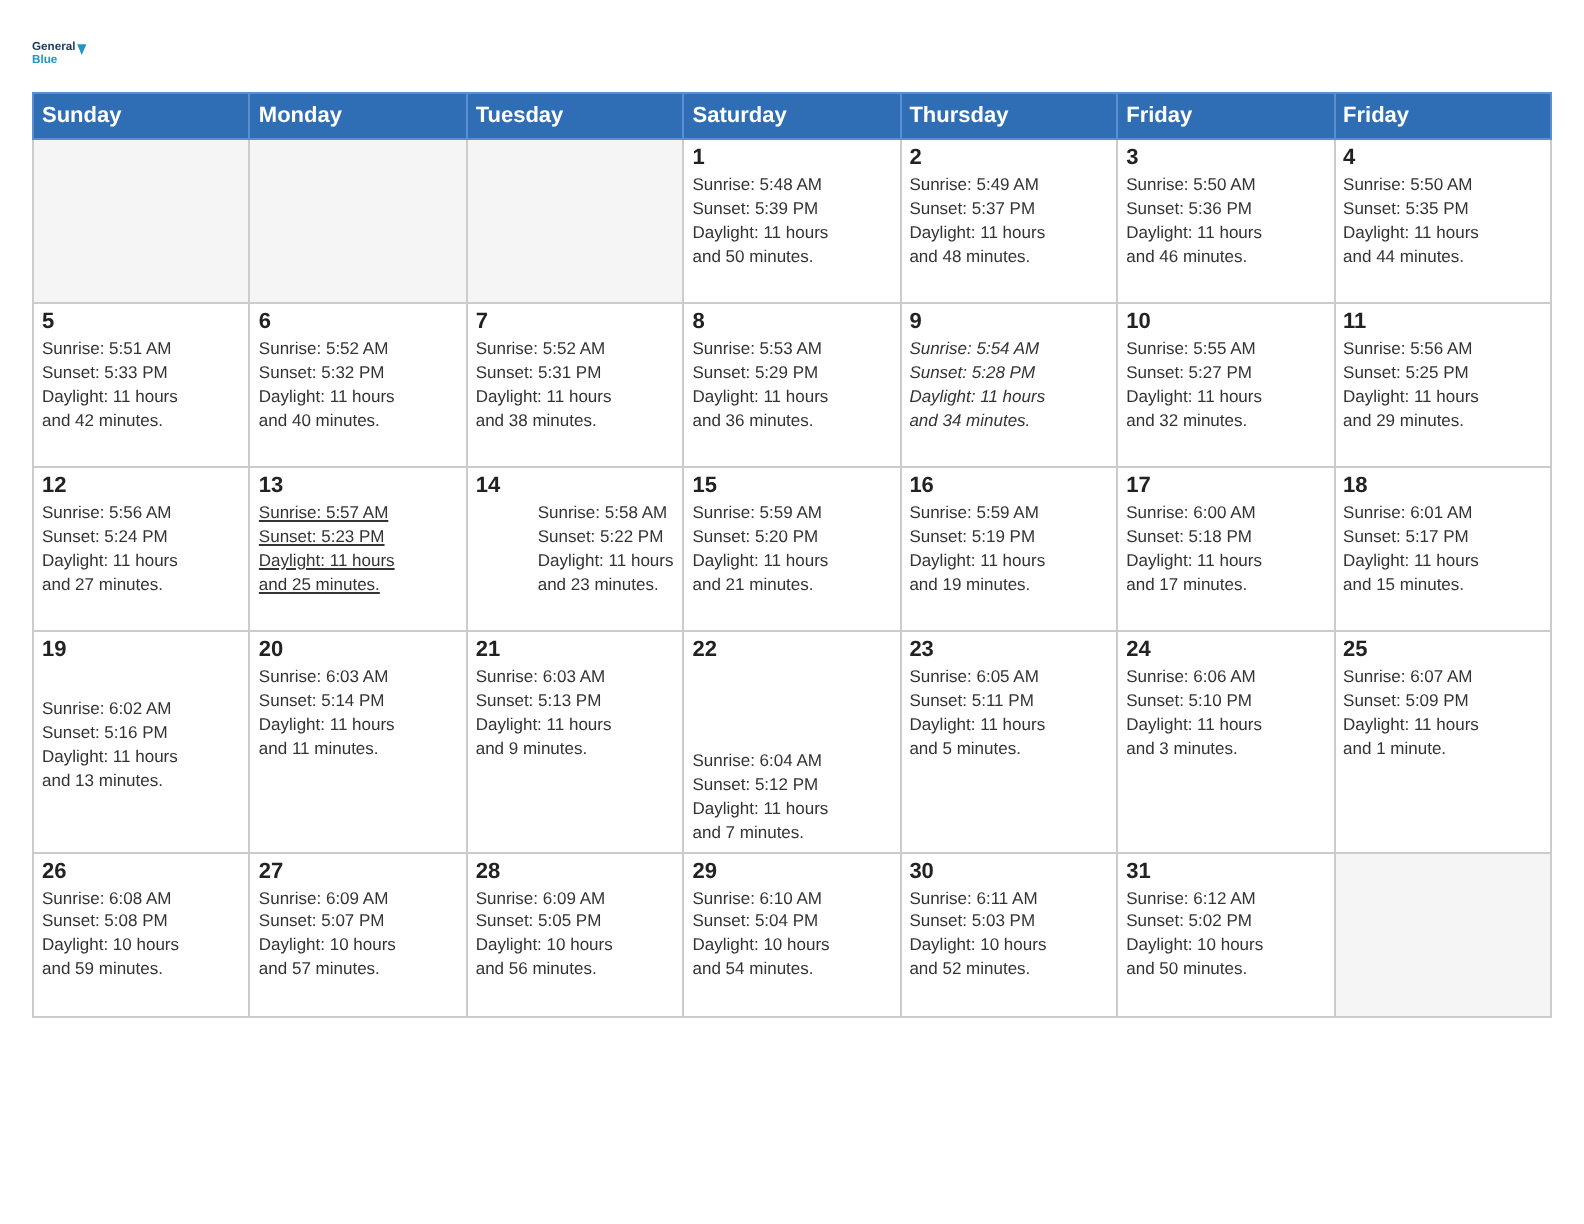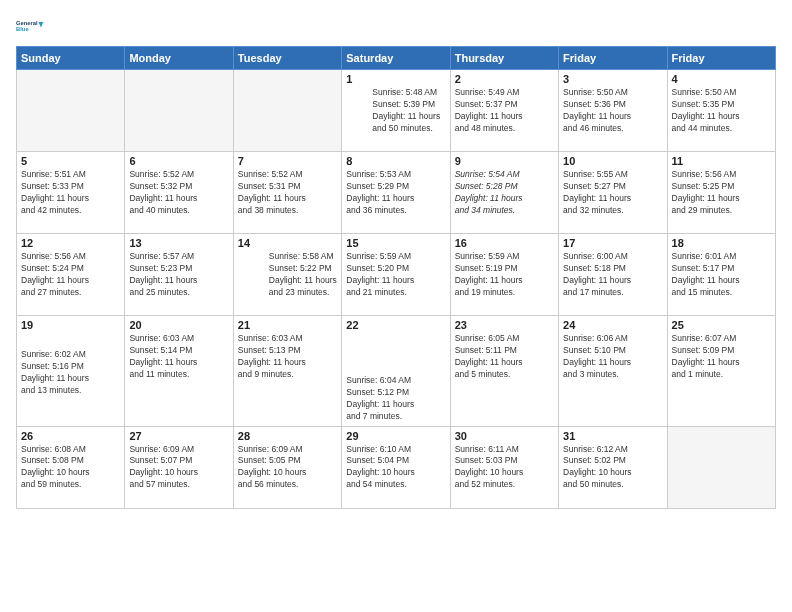--- a/index.html
+++ b/index.html
@@ -112,21 +112,21 @@
           <th>Friday</th>
         </tr>
     </thead>
     <tbody id="calendar-body">
     <tr>
           <td class="empty"></td>
           <td class="empty"></td>
           <td class="empty"></td>
           <td>
             <div class="day-number">1</div>
-            <div class="day-info" style="white-space: pre-line; margin-left: 26px;">Sunrise: 5:48 AM
+            <div class="day-info" style="white-space: pre-line;">Sunrise: 5:48 AM
 Sunset: 5:39 PM
 Daylight: 11 hours
 and 50 minutes.</div>
           </td>
           <td>
             <div class="day-number">2</div>
             <div class="day-info" style="white-space: pre-line;">Sunrise: 5:49 AM
 Sunset: 5:37 PM
 Daylight: 11 hours
 and 48 minutes.</div>
@@ -200,21 +200,21 @@
         <tr>
           <td>
             <div class="day-number">12</div>
             <div class="day-info" style="white-space: pre-line;">Sunrise: 5:56 AM
 Sunset: 5:24 PM
 Daylight: 11 hours
 and 27 minutes.</div>
           </td>
           <td>
             <div class="day-number">13</div>
-            <div class="day-info" style="white-space: pre-line;">Sunrise: 5:57 AM
+            <div class="day-info" style="white-space: pre-line; text-decoration: underline;">Sunrise: 5:57 AM
 Sunset: 5:23 PM
 Daylight: 11 hours
 and 25 minutes.</div>
           </td>
           <td>
             <div class="day-number">14</div>
             <div class="day-info" style="white-space: pre-line; margin-left: 31px;">Sunrise: 5:58 AM
 Sunset: 5:22 PM
 Daylight: 11 hours
 and 23 minutes.</div>

